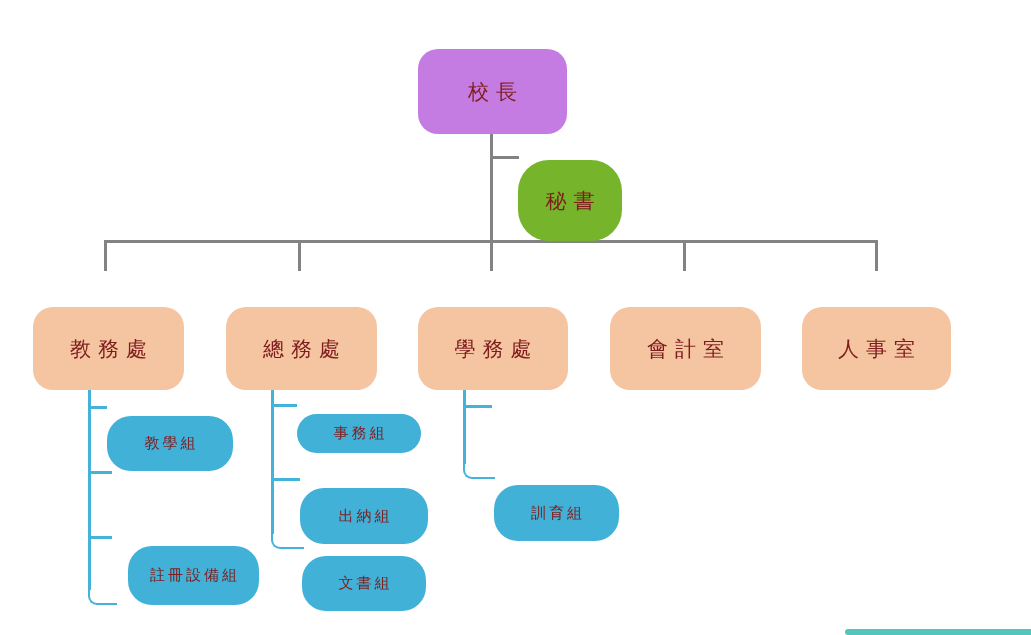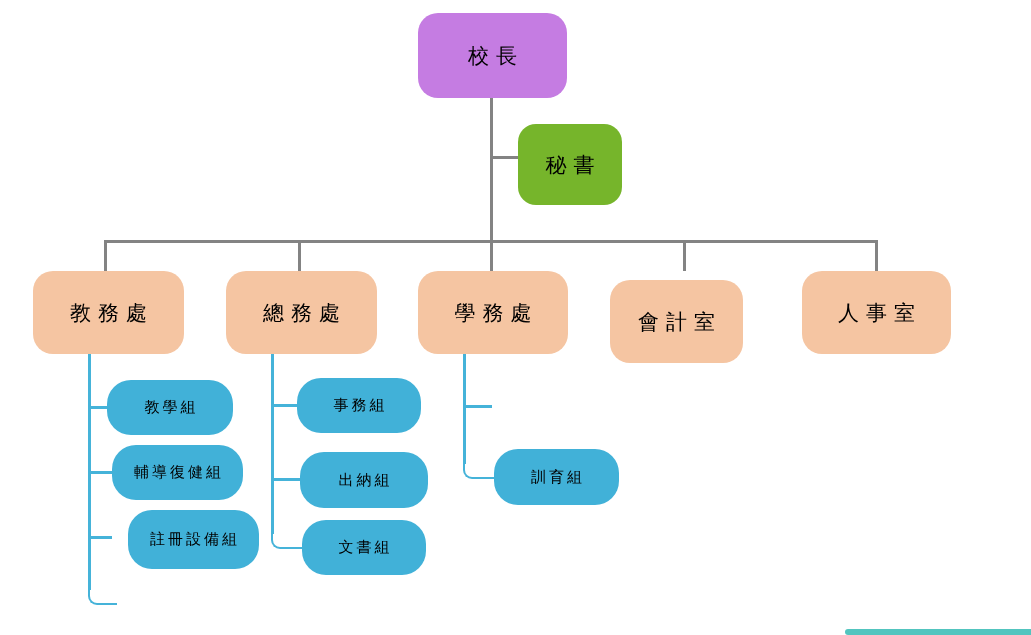--- a/index.html
+++ b/index.html
@@ -2,21 +2,21 @@
 <html><head>
 <meta charset="utf-8">
 <style>
   html,body { margin:0; padding:0; background:#ffffff; }
   .canvas {
     position:relative; width:1031px; height:635px; background:#ffffff;
     overflow:hidden; font-family:"DejaVu Sans","Liberation Sans",sans-serif;
   }
   .node {
     position:absolute; display:flex; align-items:center; justify-content:center;
-    color:#000000; box-sizing:border-box; text-align:right; white-space:nowrap;
+    color:#7f1d1d; box-sizing:border-box; text-align:right; white-space:nowrap;margin-top:36px;
   }
   .lv1  { border-radius:20px; font-size:21px; letter-spacing:7px; padding-left:7px; }
   .team { border-radius:24px; font-size:15px; letter-spacing:3px; padding-left:3px; }
   .hline, .vline, .elbow { position:absolute; }
   .elbow {
     background:transparent; border-style:solid;
     border-width:0 0 2.5px 2.5px; border-bottom-left-radius:9px;
   }
   .scroll-thumb { position:absolute; border-radius:3px 0 0 3px; }
 </style>
@@ -43,33 +43,32 @@
   <div class="hline" style="left: 271px; top: 404px; width: 26px; height: 2.5px; background-color: rgb(69, 179, 217);"></div>
   <div class="hline" style="left: 271px; top: 478px; width: 29px; height: 2.5px; background-color: rgb(69, 179, 217);"></div>
   <div class="elbow" style="left: 271px; top: 532px; width: 31px; height: 15px; border-color: rgb(69, 179, 217);"></div>
 
   <div class="vline" style="left: 463px; top: 354px; width: 2.5px; height: 110px; background-color: rgb(69, 179, 217);"></div>
   <div class="hline" style="left: 463px; top: 405px; width: 29px; height: 2.5px; background-color: rgb(69, 179, 217);"></div>
   <div class="elbow" style="left: 463px; top: 462px; width: 30px; height: 15px; border-color: rgb(69, 179, 217);"></div>
 
   <div class="node lv1" style="left: 418px; top: 13px; width: 149px; height: 85px; background-color: rgb(197, 124, 226);">校長</div>
 
-  <div class="node lv1" style="left: 518px; top: 124px; width: 104px; height: 81px; border-radius: 18px; background-color: rgb(118, 181, 43);">秘書</div>
+  <div class="node lv1" style="left: 518px; top: 124px; width: 104px; height: 81px; border-radius: 31px; background-color: rgb(118, 181, 43);">秘書</div>
 
   <div class="node lv1" style="left: 226px; top: 271px; width: 151px; height: 83px; background-color: rgb(245, 197, 162);">總務處</div>
   <div class="node lv1" style="left: 33px; top: 271px; width: 151px; height: 83px; background-color: rgb(245, 197, 162);">教務處</div>
   <div class="node lv1" style="left: 418px; top: 271px; width: 150px; height: 83px; background-color: rgb(245, 197, 162);">學務處</div>
-  <div class="node lv1" style="left: 610px; top: 280px; width: 133px; height: 83px; background-color: rgb(245, 197, 162);">會計室</div>
+  <div class="node lv1" style="left: 610px; top: 271px; width: 151px; height: 83px; background-color: rgb(245, 197, 162);">會計室</div>
   <div class="node lv1" style="left: 802px; top: 271px; width: 149px; height: 83px; background-color: rgb(245, 197, 162);">人事室</div>
 
   <div class="node team" style="left: 107px; top: 380px; width: 126px; height: 55px; background-color: rgb(65, 177, 216);">教學組</div>
-  <div class="node team" style="left: 112px; top: 445px; width: 131px; height: 55px; background-color: rgb(65, 177, 216);">輔導復健組</div>
   <div class="node team" style="left: 128px; top: 510px; width: 131px; height: 59px; background-color: rgb(65, 177, 216);">註冊設備組</div>
 
-  <div class="node team" style="left: 297px; top: 378px; width: 124px; height: 55px; background-color: rgb(65, 177, 216);">事務組</div>
+  <div class="node team" style="left: 297px; top: 378px; width: 124px; height: 39px; background-color: rgb(65, 177, 216);">事務組</div>
   <div class="node team" style="left: 300px; top: 452px; width: 128px; height: 56px; background-color: rgb(65, 177, 216);">出納組</div>
   <div class="node team" style="left: 302px; top: 520px; width: 124px; height: 55px; background-color: rgb(65, 177, 216);">文書組</div>
 
   <div class="node team" style="left: 494px; top: 449px; width: 125px; height: 56px; background-color: rgb(65, 177, 216);">訓育組</div>
 
   <div class="scroll-thumb" style="left: 845px; top: 629px; width: 186px; height: 6px; background-color: rgb(82, 197, 191);"></div>
 
 </div>
 
 </body></html>

